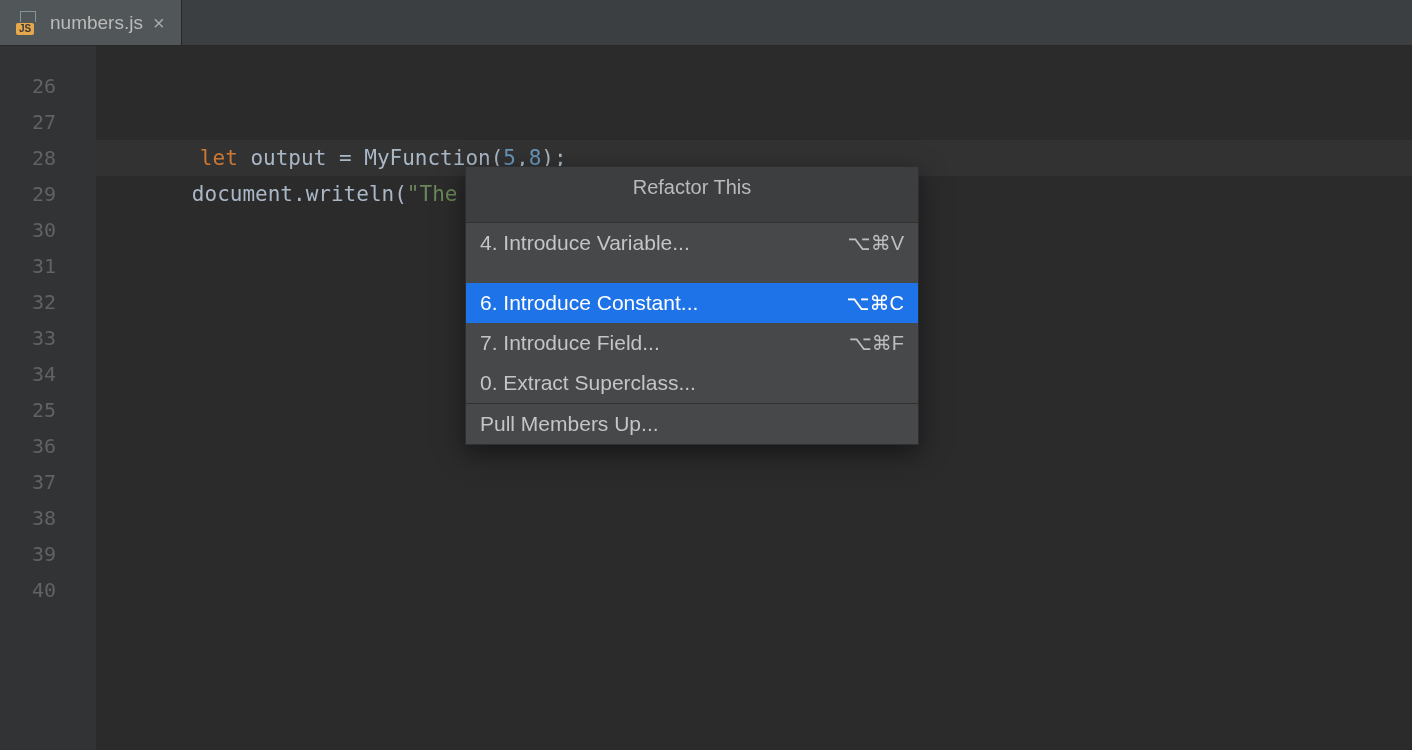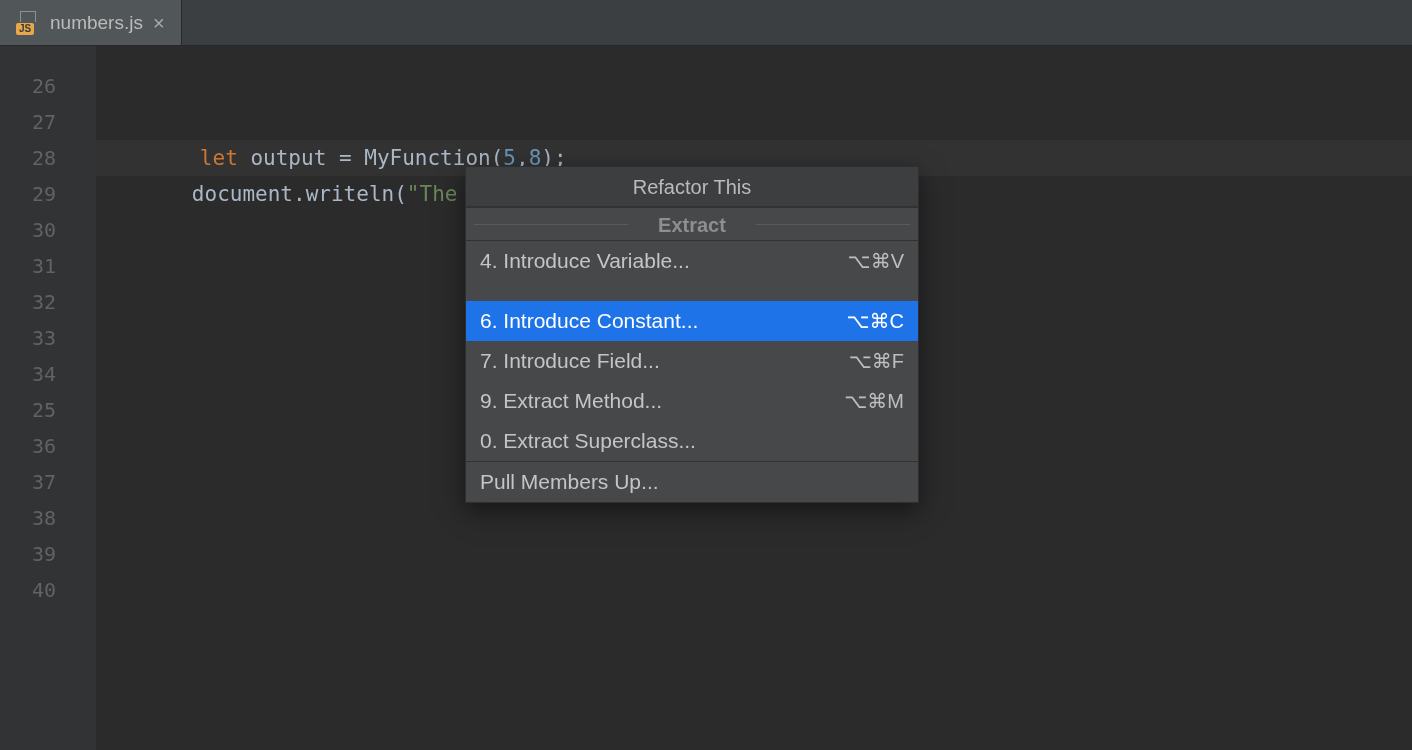--- a/index.html
+++ b/index.html
@@ -110,21 +110,21 @@
     position: absolute;
     left: 369px;
     top: 120px;
     width: 454px;
     background: #46484a;
     border: 1px solid #2d2f30;
     box-shadow: 0 8px 24px rgba(0,0,0,0.5);
     font-family: -apple-system, "Helvetica Neue", Arial, sans-serif;
   }
   .popup-title {
-    height: 40px;
+    height: 56px;
     line-height: 40px;
     text-align: center;
     background: #3c3e40;
     color: #bbbbbb;
     font-size: 20px;
     border-bottom: 1px solid #323232;
   }
   .popup-section-header {
     height: 34px;
     line-height: 34px;
@@ -223,39 +223,34 @@
     <div class="line"></div>
     <div class="line"></div>
     <div class="line"></div>
     <div class="line"></div>
     <div class="line"></div>
     <div class="line"></div>
     <div class="line"></div>
 
     <div class="popup">
       <div class="popup-title">Refactor This</div>
-      <div class="popup-section-header">Extract</div>
       <div id="popup-extract">
           <div class="popup-item">
             <span>4. Introduce Variable...</span>
             <span class="shortcut">⌥⌘V</span>
           </div>
           <div class="popup-item sel">
             <span>6. Introduce Constant...</span>
             <span class="shortcut">⌥⌘C</span>
           </div>
           <div class="popup-item">
             <span>7. Introduce Field...</span>
             <span class="shortcut">⌥⌘F</span>
           </div>
           <div class="popup-item">
-            <span>9. Extract Method...</span>
-            <span class="shortcut">⌥⌘M</span>
-          </div>
-          <div class="popup-item">
             <span>0. Extract Superclass...</span>
           </div>
         </div>
       <div class="popup-sep"></div>
       <div id="popup-bottom">
           <div class="popup-item">
             <span>Pull Members Up...</span>
           </div>
         </div>
     </div>

